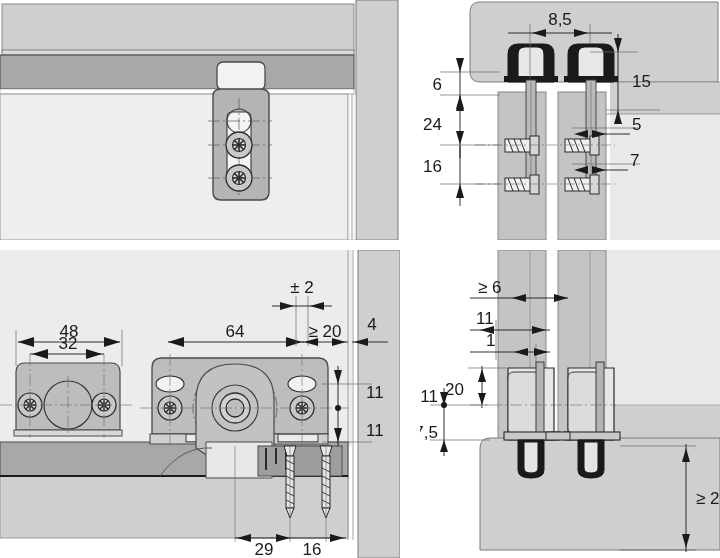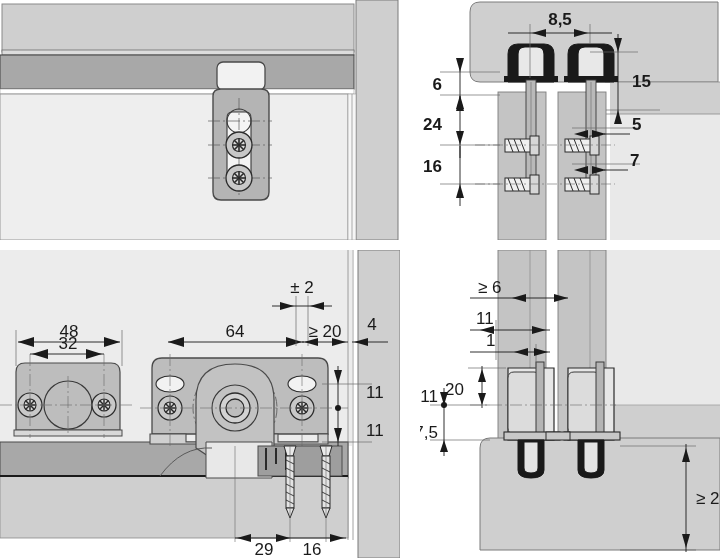--- a/index.html
+++ b/index.html
@@ -63,21 +63,21 @@
           <circle cx="239" cy="178" r="6.5" fill="#d8d8d8" stroke="#2b2b2b" stroke-width="1.2"></circle>
           <line x1="234" y1="173" x2="244" y2="183" stroke="#2b2b2b" stroke-width="1.6"></line>
           <line x1="244" y1="173" x2="234" y2="183" stroke="#2b2b2b" stroke-width="1.6"></line>
           <line x1="239" y1="171.5" x2="239" y2="184.5" stroke="#2b2b2b" stroke-width="1.6"></line>
           <line x1="232.5" y1="178" x2="245.5" y2="178" stroke="#2b2b2b" stroke-width="1.6"></line>
         </g>
       </g>
     </svg>
   </div>
 
-  <div class="quad" style="left:420px;top:0px;font-weight:bold;">
+  <div class="quad" style="left:420px;top:0px;">
     <svg width="300" height="240" viewBox="0 0 300 240">
       <defs>
           <clipPath id="clipTR">
             <rect x="0" y="0" width="300" height="240"></rect>
           </clipPath>
         </defs>
       <g clip-path="url(#clipTR)">
 
         <path d="M60 2 q0 -0 0 0 h238 v80 h-238 q-10 0 -10 -10 v-60 q0 -10 10 -10 z" fill="#cfcfcf" stroke="#7d7d7d" stroke-width="1"></path>
 

